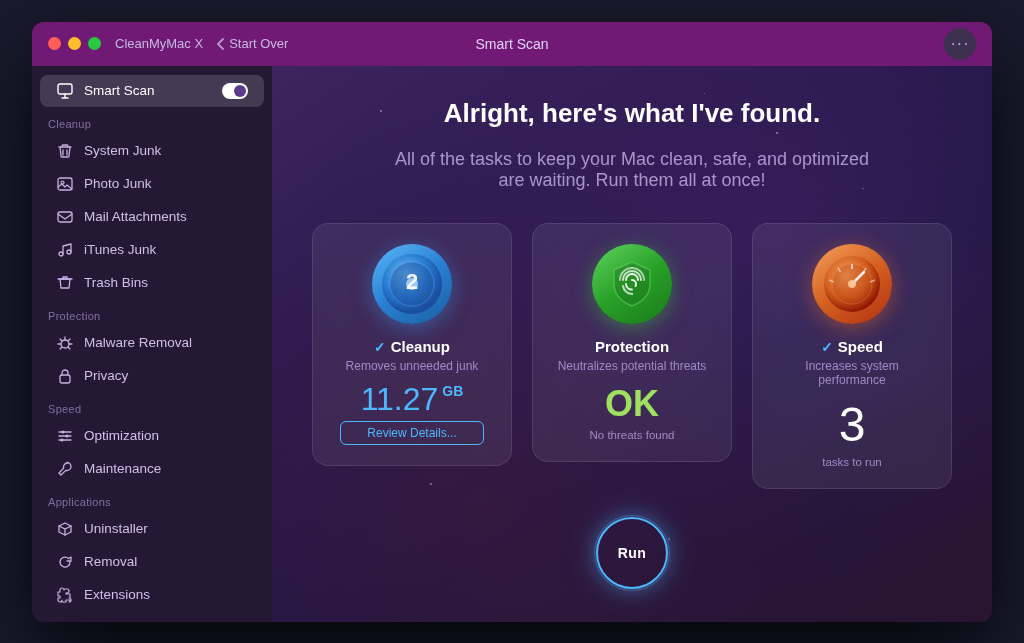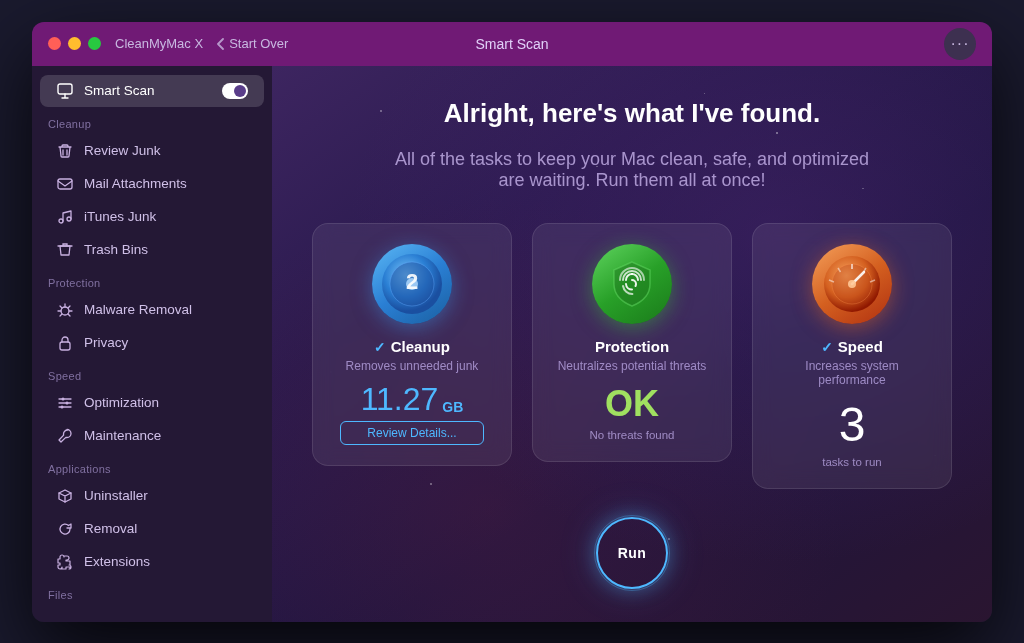--- a/index.html
+++ b/index.html
@@ -364,23 +364,33 @@
       </div>
 
       <div class="sidebar-section-label">Cleanup</div>
 
       <div class="sidebar-item">
         <span class="sidebar-item-icon">
           <svg width="16" height="16" viewBox="0 0 16 16" fill="none">
             <path d="M2 4h12M5 4V3a1 1 0 011-1h4a1 1 0 011 1v1M6 7v5M10 7v5M3 4l1 9a1 1 0 001 1h6a1 1 0 001-1l1-9" stroke="#c8b0e0" stroke-width="1.3" stroke-linecap="round"></path>
           </svg>
         </span>
-        <span>Review Junk</span>
-      </div>
-
+        <span>System Junk</span>
+      </div>
+
+      <div class="sidebar-item">
+        <span class="sidebar-item-icon">
+          <svg width="16" height="16" viewBox="0 0 16 16" fill="none">
+            <rect x="1" y="2" width="14" height="12" rx="2" stroke="#c8b0e0" stroke-width="1.3"></rect>
+            <circle cx="5.5" cy="6.5" r="1.5" stroke="#c8b0e0" stroke-width="1.2"></circle>
+            <path d="M1 11l4-3 3 3 2-2 5 4" stroke="#c8b0e0" stroke-width="1.2" stroke-linecap="round" stroke-linejoin="round"></path>
+          </svg>
+        </span>
+        <span>Photo Junk</span>
+      </div>
 
       <div class="sidebar-item">
         <span class="sidebar-item-icon">
           <svg width="16" height="16" viewBox="0 0 16 16" fill="none">
             <rect x="1" y="3" width="14" height="10" rx="2" stroke="#c8b0e0" stroke-width="1.3"></rect>
             <path d="M1 5l7 5 7-5" stroke="#c8b0e0" stroke-width="1.3" stroke-linecap="round"></path>
           </svg>
         </span>
         <span>Mail Attachments</span>
       </div>
@@ -522,21 +532,21 @@
                     <stop offset="100%" stop-color="#1a4fa0"></stop>
                   </radialGradient>
                 </defs>
               </svg>
             </div>
             <div class="card-title">
               <span class="card-check">✓</span>
               <span>Cleanup</span>
             </div>
             <div class="card-desc">Removes unneeded junk</div>
-            <div style="display:flex;align-items:flex-end;gap:2px;">
+            <div style="display:flex;align-items:flex-start;gap:2px;">
               <span class="card-value">11.27</span>
               <span class="card-unit">GB</span>
             </div>
             <button class="review-btn">Review Details...</button>
           </div>
 
           <div class="card">
             <div class="card-icon-img card-icon-protection">
               <svg width="52" height="52" viewBox="0 0 52 52" fill="none">
                 <path d="M26 4L8 12v14c0 11 8 18 18 22 10-4 18-11 18-22V12L26 4z" fill="rgba(30,120,30,0.5)" stroke="rgba(100,220,100,0.5)" stroke-width="1.5"></path>

